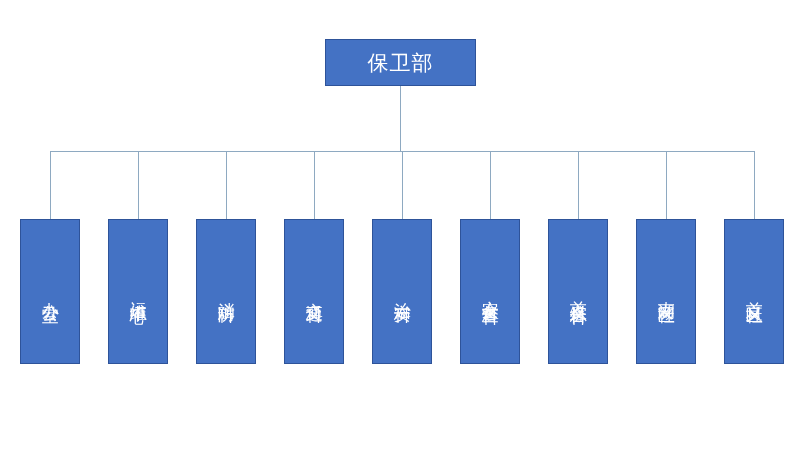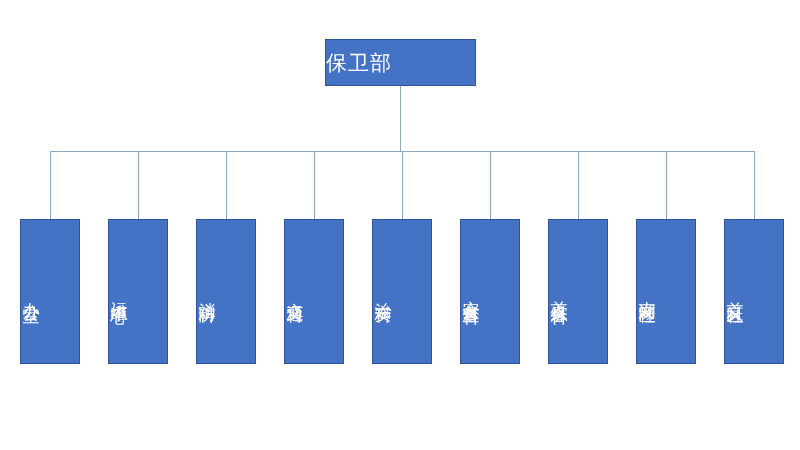--- a/index.html
+++ b/index.html
@@ -23,20 +23,21 @@
 
   
   .node {
     position: absolute;
     box-sizing: border-box;
     background: #4472c4;
     border: 1px solid #2e5399;
     color: #ffffff;
     display: flex;
     align-items: center;
+    justify-content: center;
     user-select: none;
   }
 
   .node-root {
     left: 325px;
     top: 39px;
     width: 151px;
     height: 47px;
   }
 

